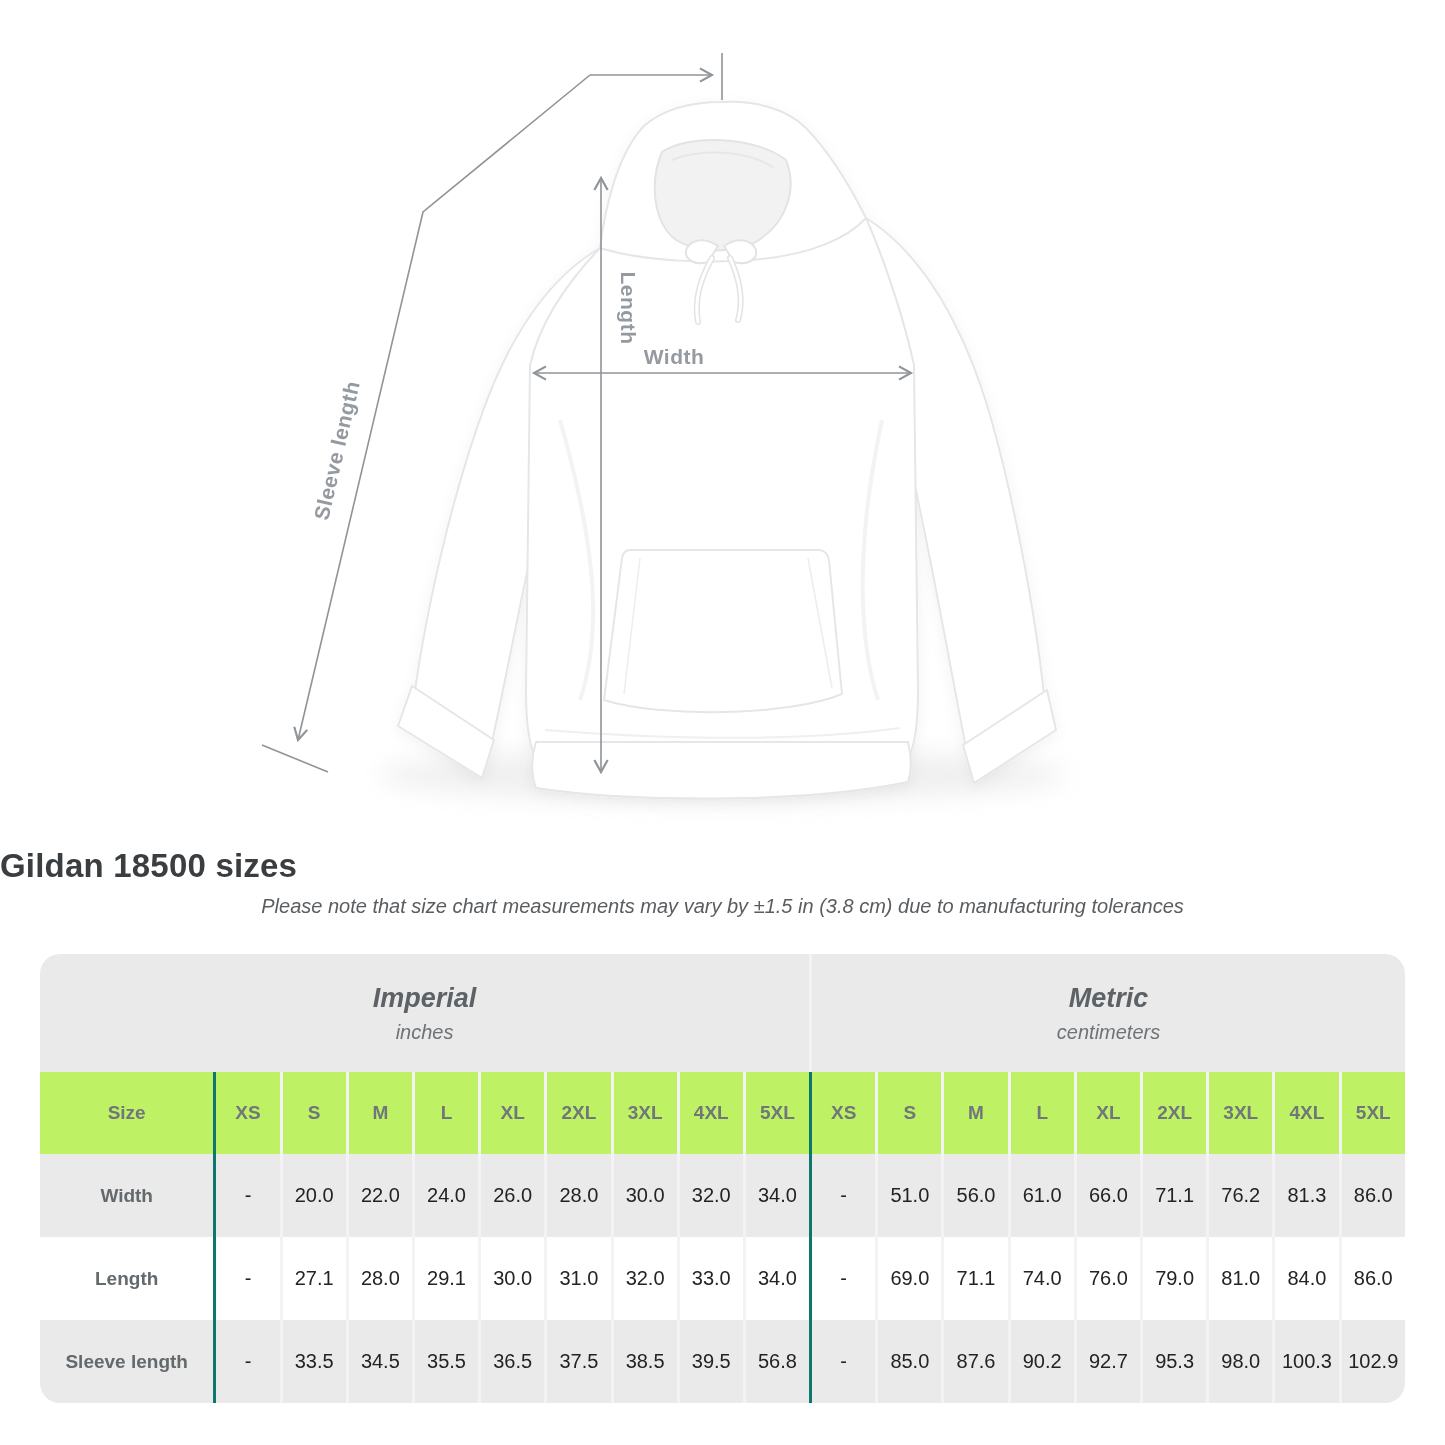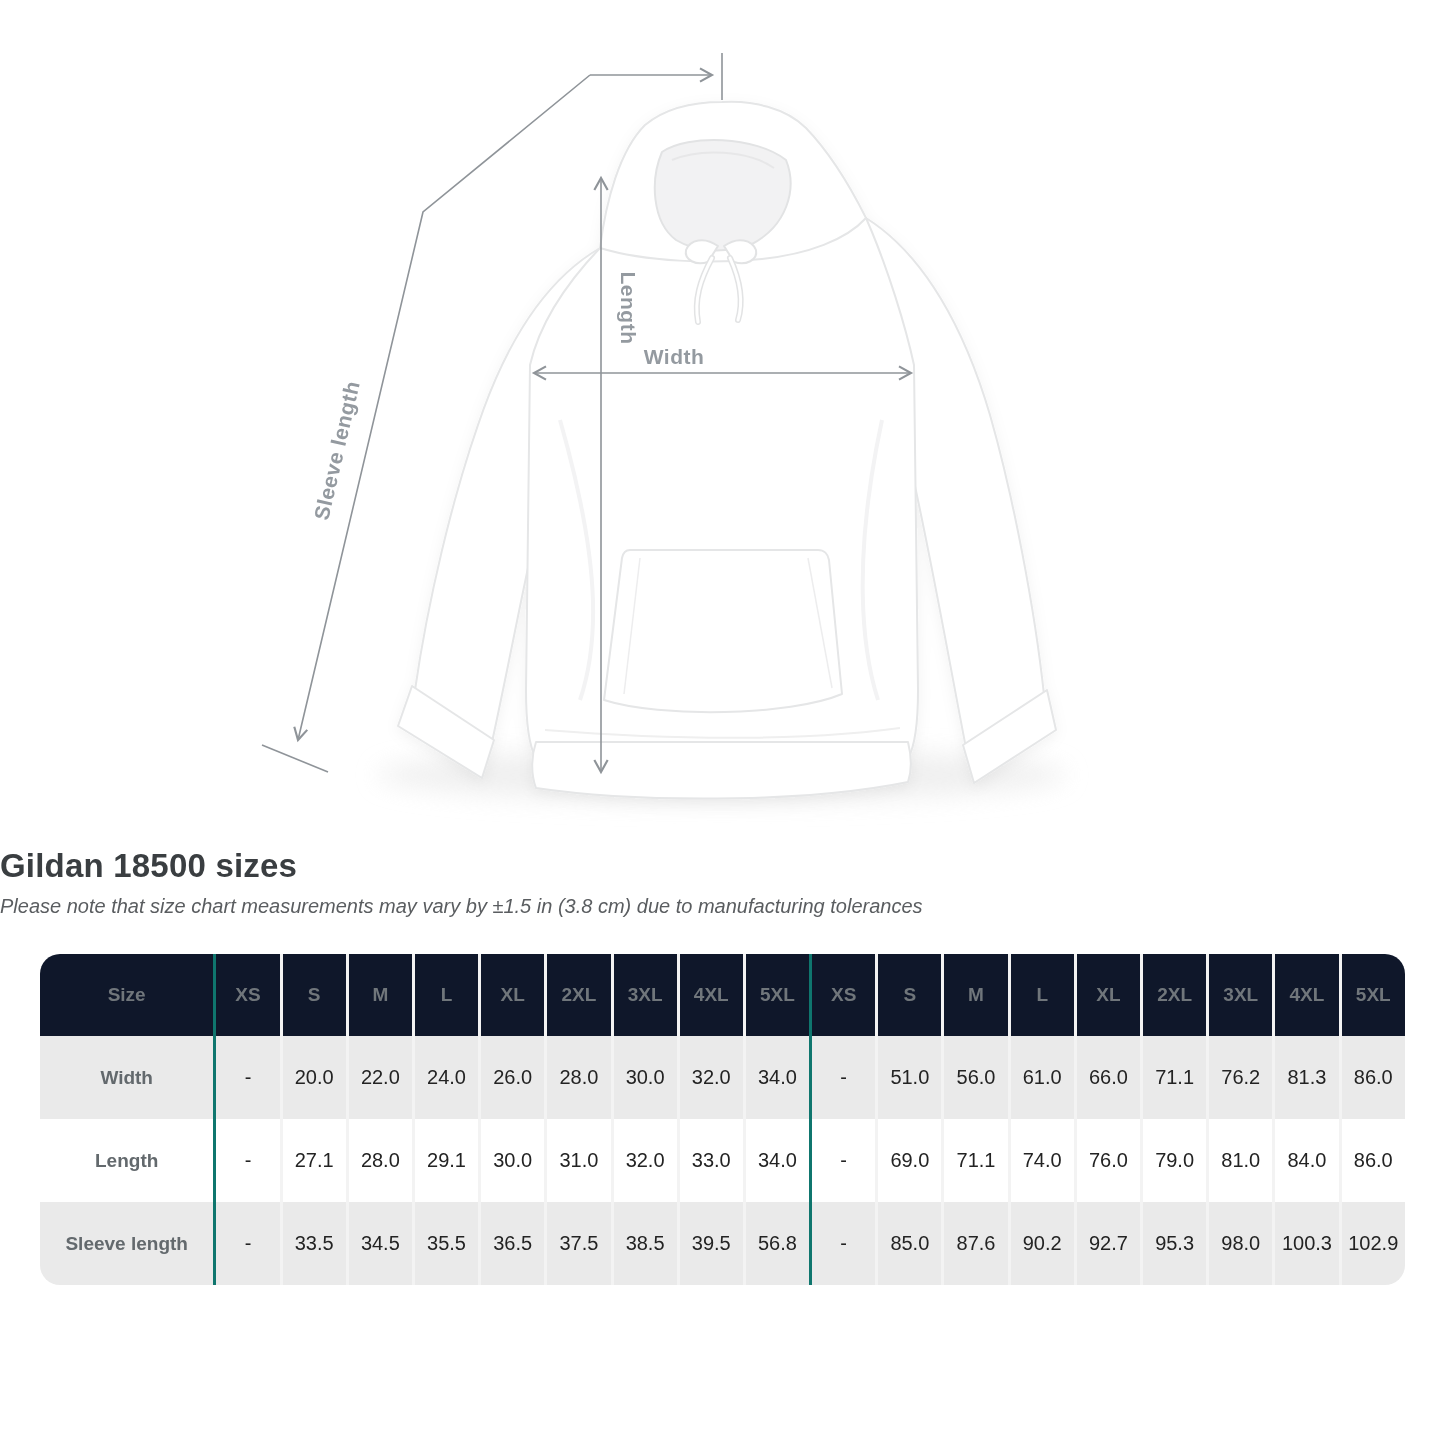--- a/index.html
+++ b/index.html
@@ -8,33 +8,33 @@
 
   
   .diagram { position:relative; width:1445px; height:835px; }
   .diagram svg { position:absolute; left:0; top:0; }
   .meas-label { font-family:"Liberation Sans", sans-serif; font-weight:bold;
                 font-size:21px; fill:#949aa0; letter-spacing:.5px; }
 
   
   .title { margin-top:12px; font-size:33px; font-weight:bold;
            color:#3a3e41; letter-spacing:.2px; }
-  .subtitle { margin-top:10px; font-size:20px; font-style:italic;
+  .subtitle { margin-top:10px; text-align:center; font-size:20px; font-style:italic;
               color:#5a5d60; }
 
   
   .table-wrap { margin:36px 40px 0 40px; border-radius:20px; overflow:hidden; }
   table { width:100%; table-layout:fixed; border-collapse:separate; border-spacing:0; }
   td, th { text-align:center; vertical-align:middle; padding:0; }
 
   .band td { background:#eaeaea; height:118px; }
   .band-label { font-size:27px; font-weight:bold; font-style:italic; color:#5d6266; }
   .band-unit  { font-size:20px; font-style:italic; color:#6e7377; margin-top:7px; }
 
-  .row-size td { background:#0f172a; height:82px; }
+  .row-size td { background:#bef264; height:82px; }
   .row-gray td { background:#eaeaea; height:83px; }
   .row-white td { background:#ffffff; height:83px; }
 
   .head-cell  { font-size:19px; font-weight:bold; color:#70767b; }
   .label-cell { font-size:19px; font-weight:bold; color:#63696d; }
   .val-cell   { font-size:20px; color:#232323; }
 
   .sep  { border-left:3px solid #f3f3f3; }   
   .gsep { border-left:3px solid #0f766e; }   
   .gsep-light { border-left:3px solid #f3f3f3; }
@@ -114,20 +114,30 @@
 <div class="subtitle">Please note that size chart measurements may vary by ±1.5 in (3.8 cm) due to manufacturing tolerances</div>
 
 <div class="table-wrap">
 <table>
   <colgroup>
     <col style="width:12.7%">
     <col span="18" style="width:4.85%">
   </colgroup>
 
   <tbody>
+        <tr class="band">
+    <td colspan="10">
+      <div class="band-label">Imperial</div>
+      <div class="band-unit">inches</div>
+    </td>
+    <td colspan="9" class="gsep-light">
+      <div class="band-label">Metric</div>
+      <div class="band-unit">centimeters</div>
+    </td>
+  </tr>
 
   <tr class="row-size">
     <td class="head-cell">Size</td>
     <td class="head-cell gsep">XS</td>
     <td class="head-cell sep">S</td>
     <td class="head-cell sep">M</td>
     <td class="head-cell sep">L</td>
     <td class="head-cell sep">XL</td>
     <td class="head-cell sep">2XL</td>
     <td class="head-cell sep">3XL</td>

